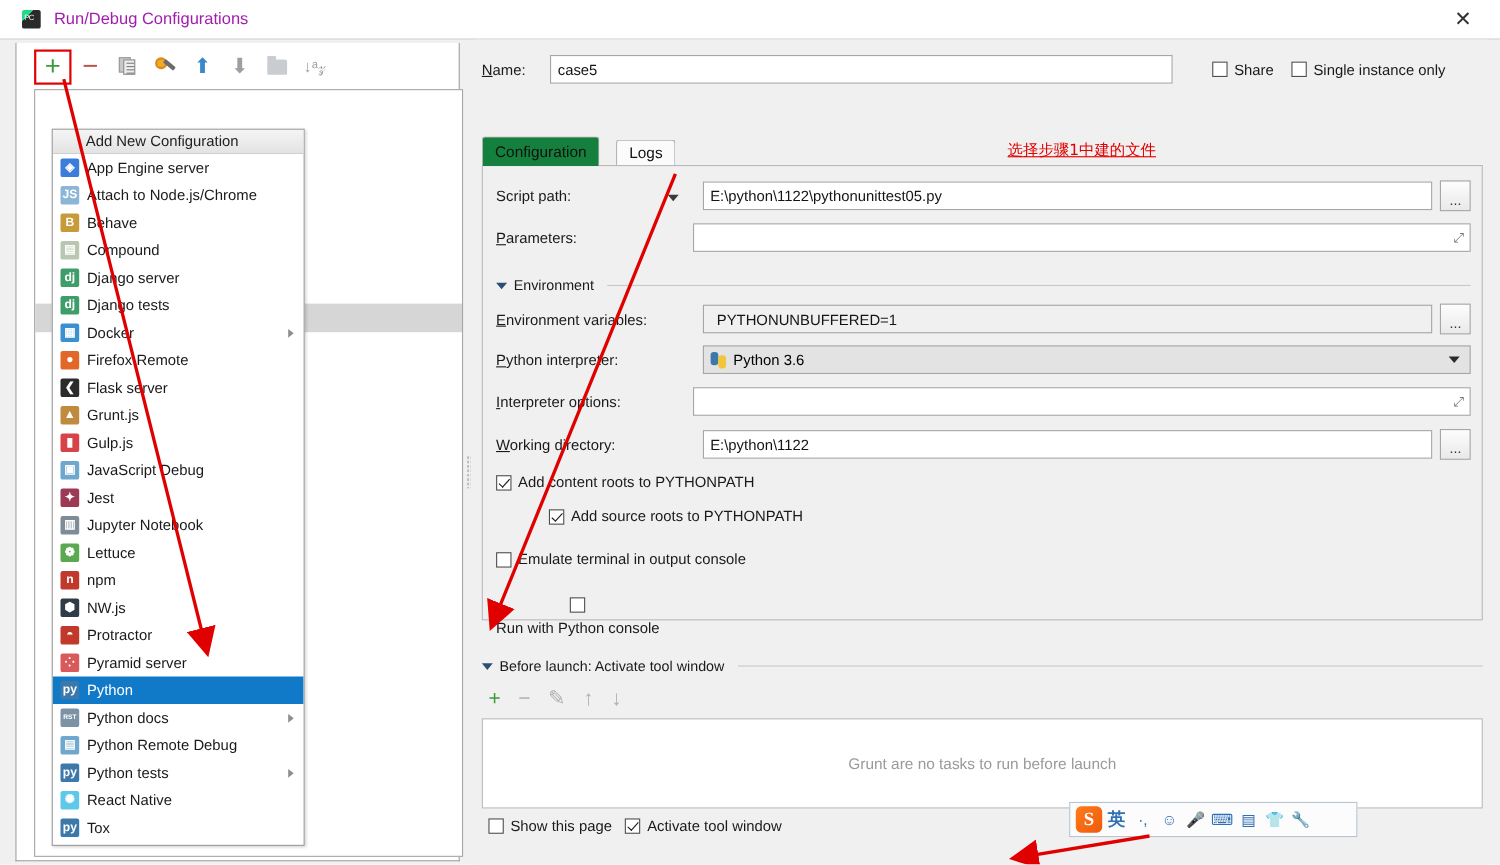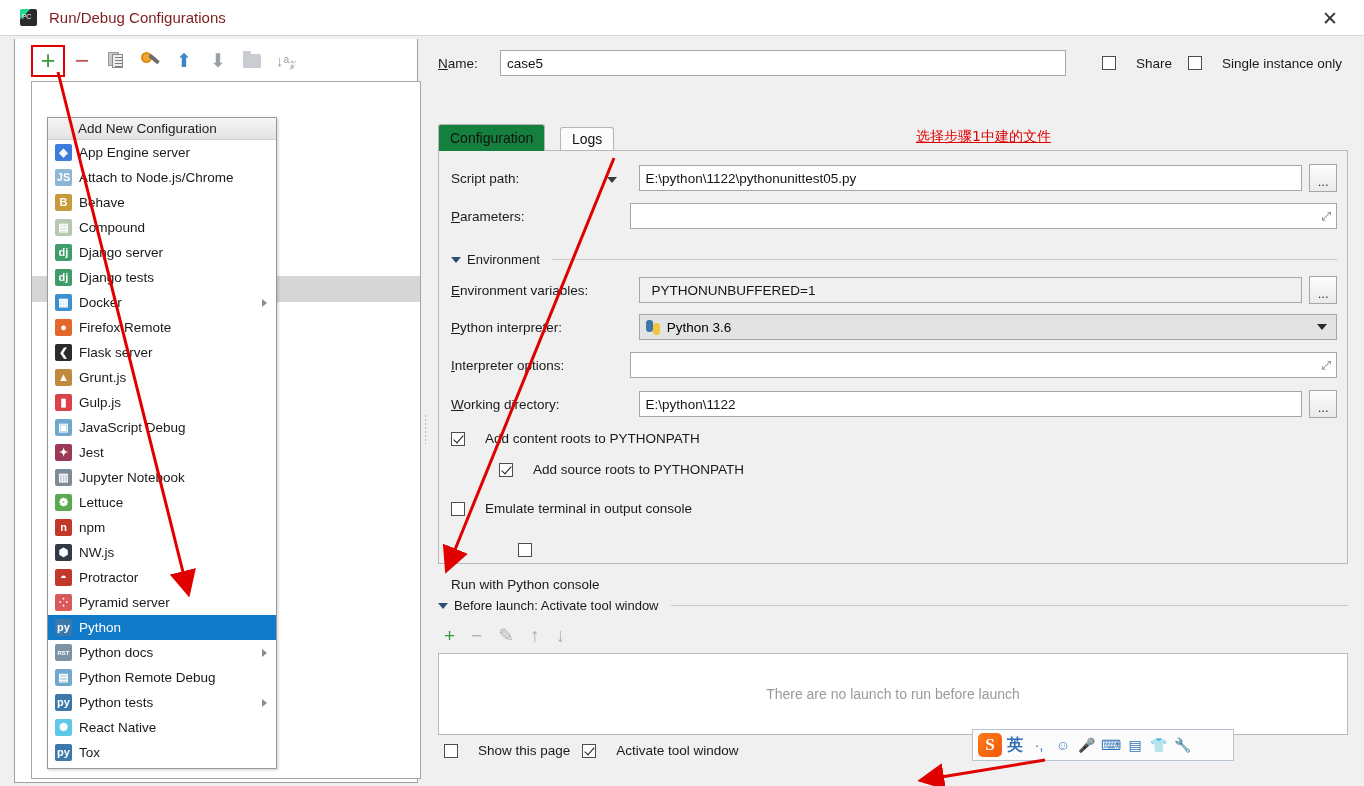--- a/index.html
+++ b/index.html
@@ -24,21 +24,21 @@
     margin-left: 20px; width: 17px; height: 17px;
     background: linear-gradient(135deg,#21d789 0%,#21d789 30%,#2a2a2a 30%,#2a2a2a 100%);
     border-radius: 2px; position: relative; flex: 0 0 auto;
   }
   .tb-icon::after {
     content: "PC"; position: absolute; left: 2px; top: 2px;
     font-size: 7px; color: #ffffff; font-family: "Liberation Sans", sans-serif;
     line-height: 12px; letter-spacing: -0.5px;
   }
   .tb-title {
-    margin-left: 12px; font-size: 15px; color: #7f1d1d;
+    margin-left: 12px; font-size: 15px; color: #a21caf;
     font-family: "Liberation Sans", sans-serif;
   }
   .tb-close {
     position: absolute; right: 14px; top: 5px;
     width: 40px; height: 26px;
     display: flex; align-items: center; justify-content: center;
     font-size: 19px; color: #333; cursor: default;
   }
 
   
@@ -154,21 +154,21 @@
   }
   .lbl { font-size: 13.5px; color: #1a1a1a; }
   .lbl u { text-decoration: underline; }
   .tinput {
     background: #ffffff; border: 1px solid #a6a6a6;
     height: 26px; line-height: 24px; padding: 0 6px;
     font-size: 13.5px; color: #141414;
     font-family: "Liberation Sans", sans-serif;
   }
   .tinput.ro { background: #f0f0f0; }
-  .cbrow { display: flex; align-items: center; gap: 20px; }
+  .cbrow { display: flex; align-items: center; gap: 6px; }
   .cbox {
     width: 14px; height: 14px; background: #ffffff;
     border: 1px solid #4d4d4d; position: relative; flex: 0 0 auto;
   }
   .cbox.checked::after {
     content: ""; position: absolute; left: 4px; top: 0px;
     width: 4px; height: 9px; border: solid #1a1a1a;
     border-width: 0 1.6px 1.6px 0; transform: rotate(42deg);
   }
 
@@ -551,21 +551,21 @@
 
       <div class="bl-tools" id="bl-tools">
           <span style="color: rgb(60, 154, 60); font-size: 19px; line-height: 1;">+</span>
           <span style="color: rgb(176, 176, 176); font-size: 19px; line-height: 1;">−</span>
           <span style="color: rgb(176, 176, 176); font-size: 19px; line-height: 1;">✎</span>
           <span style="color: rgb(176, 176, 176); font-size: 19px; line-height: 1;">↑</span>
           <span style="color: rgb(176, 176, 176); font-size: 19px; line-height: 1;">↓</span>
         </div>
 
       <div class="bl-box">
-        <span>There are no launch to run before launch</span>
+        <span>Grunt are no tasks to run before launch</span>
       </div>
 
       <div class="bottom-cbs">
         <span class="cbrow">
           <span class="cbox"></span>
           <span class="lbl">Show this page</span>
         </span>
         <span class="cbrow">
           <span class="cbox checked"></span>
           <span class="lbl">Activate tool window</span>

